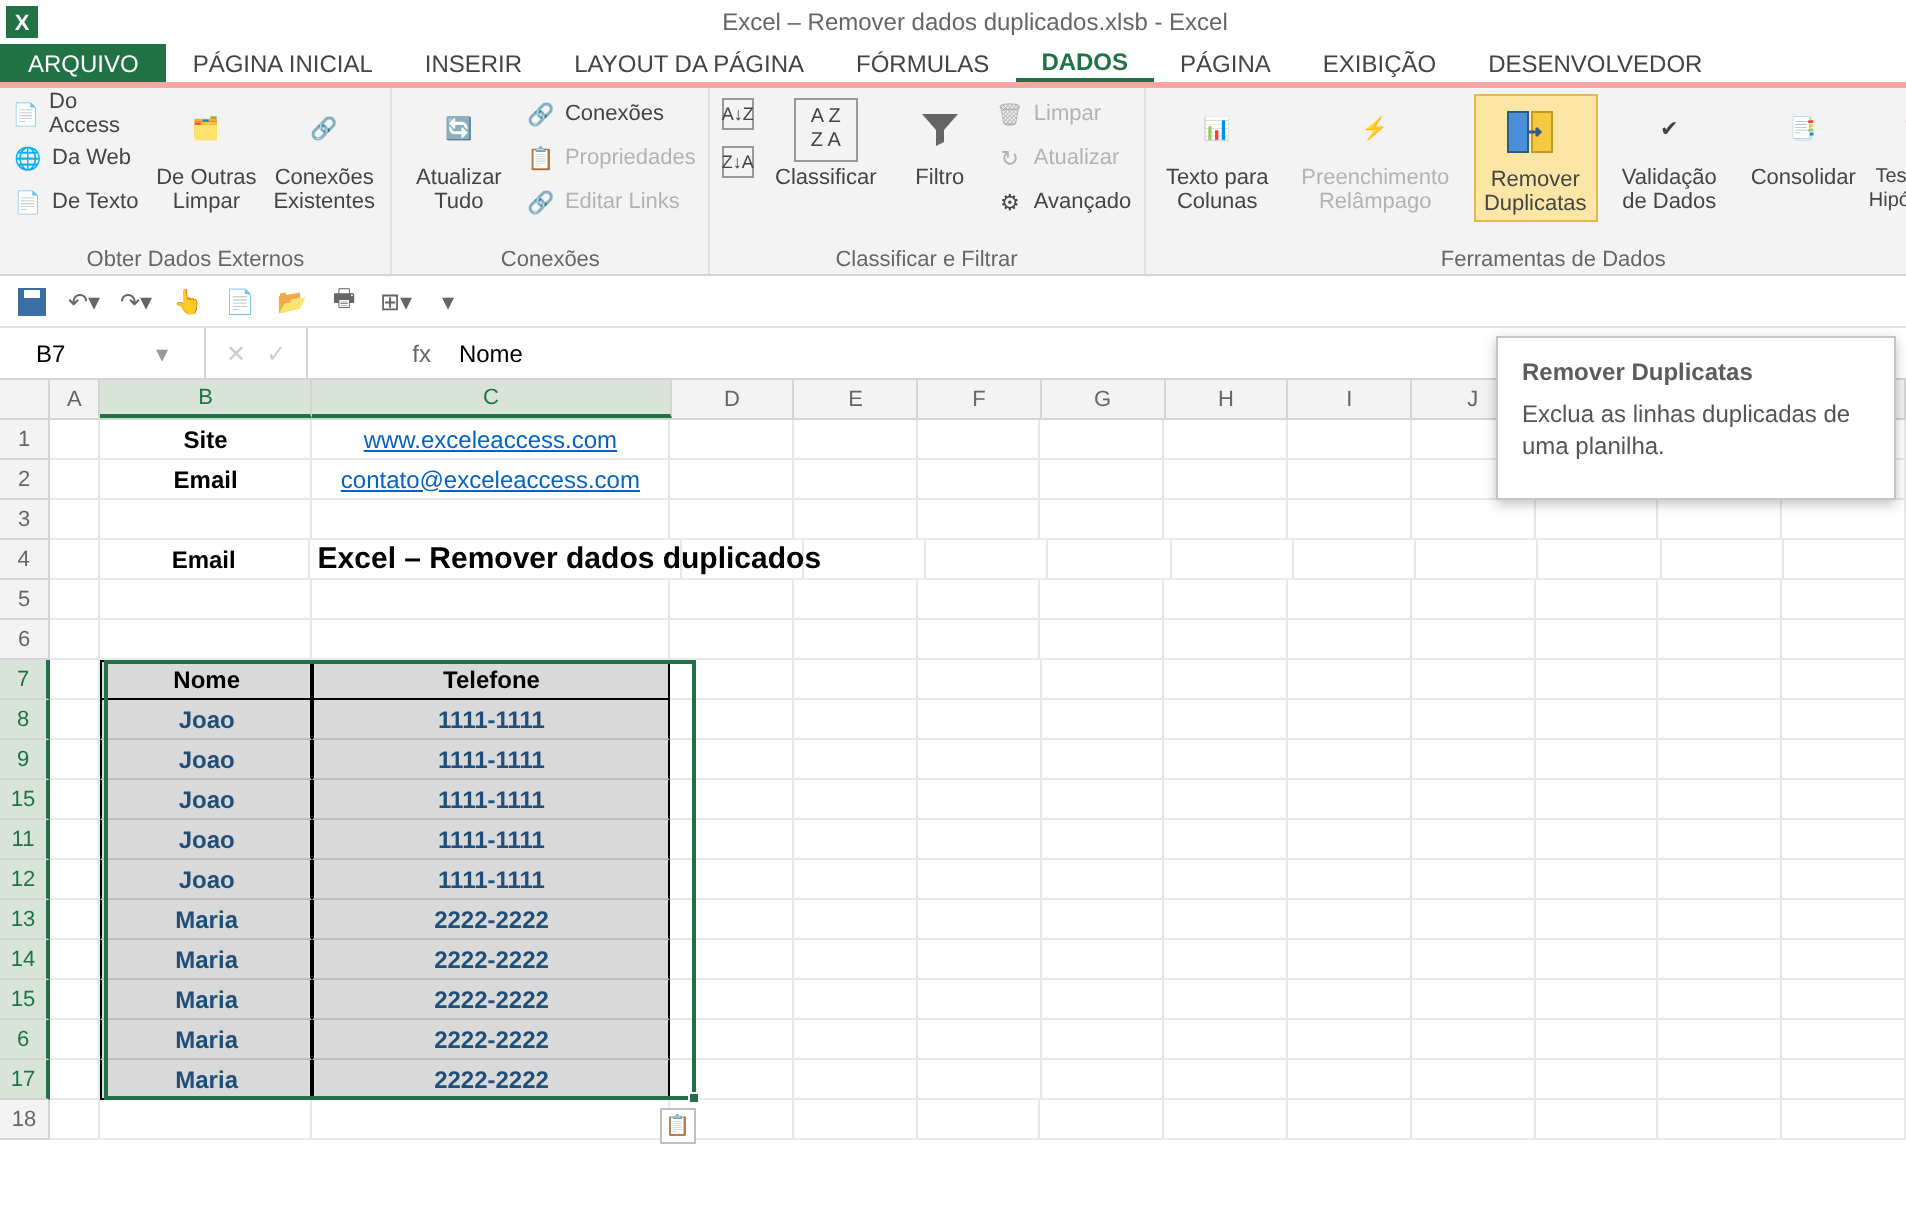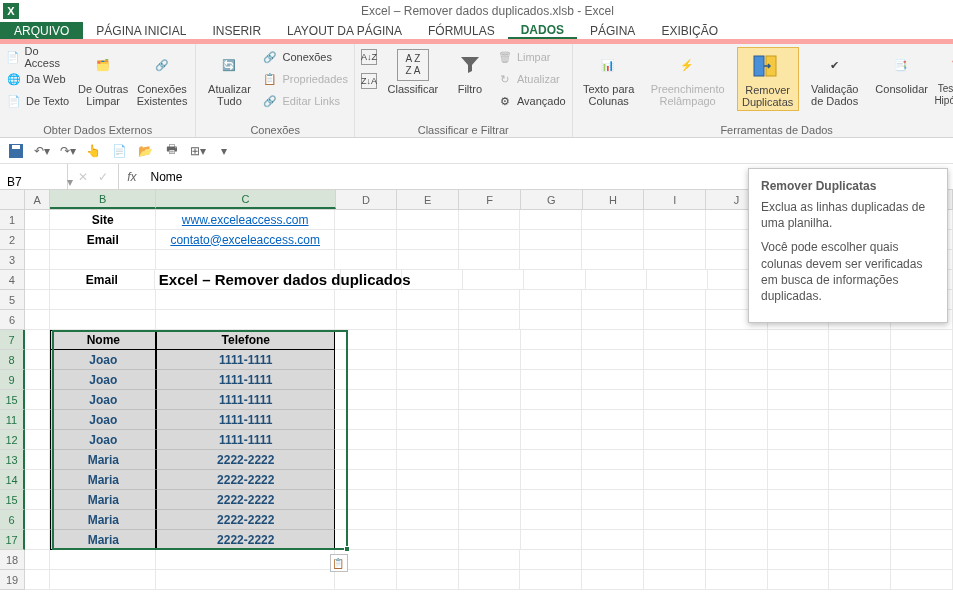--- a/index.html
+++ b/index.html
@@ -4,21 +4,21 @@
 <style>
 * { box-sizing: border-box; margin: 0; padding: 0; font-family: "Segoe UI", Tahoma, sans-serif; }
 body { width: 953px; height: 613px; background: #fff; overflow: hidden; font-size: 12px; color: #444; position: relative; }
 
 
 .titlebar { height: 22px; background: #fff; display: flex; align-items: center; }
 .titlebar .excel-icon { width: 22px; height: 22px; display: flex; align-items: center; justify-content: center; }
 .titlebar .title { flex: 1; text-align: center; color: #666; font-size: 12px; }
 
 
-.ribbon-tabs { height: 22px; background: #fff; display: flex; align-items: stretch; border-bottom: 5px solid #fca5a5; }
+.ribbon-tabs { height: 22px; background: #fff; display: flex; align-items: stretch; border-bottom: 3px solid #fca5a5; }
 .ribbon-tabs .tab { padding: 0 13px; display: flex; align-items: center; font-size: 12px; color: #444; cursor: pointer; }
 .ribbon-tabs .tab.file { background: #217346; color: #fff; font-weight: 400; padding: 0 14px; }
 .ribbon-tabs .tab.active { color: #217346; border-bottom: 2px solid #217346; font-weight: 600; }
 
 
 .ribbon { height: 94px; background: #f3f3f3; border-bottom: 1px solid #d4d4d4; display: flex; }
 .ribbon-group { border-right: 1px solid #e1e1e1; padding: 3px 6px 1px 6px; display: flex; flex-direction: column; }
 .ribbon-group .body { flex: 1; display: flex; align-items: flex-start; gap: 6px; }
 .ribbon-group .label { text-align: center; font-size: 11px; color: #666; padding-top: 1px; }
 .rbtn-lg { display: flex; flex-direction: column; align-items: center; justify-content: flex-start; width: 64px; gap: 2px; cursor: pointer; padding: 2px 0; font-size: 11px; text-align: center; line-height: 12px; }
@@ -29,24 +29,24 @@
 .rbtn-sm .ico { width: 16px; height: 16px; display:flex; align-items:center; justify-content:center; }
 .stack { display: flex; flex-direction: column; gap: 2px; }
 .disabled { color: #b3b3b3; }
 
 
 .qat { height: 26px; background: #fff; border-bottom: 1px solid #e1e1e1; display:flex; align-items:center; gap:10px; padding-left:8px; }
 .qat .ico { width:16px; height:16px; display:flex; align-items:center; justify-content:center; cursor:pointer; color:#666; }
 
 
 .fbar { height: 26px; background:#fff; border-bottom:1px solid #d4d4d4; display:flex; align-items:center; }
-.namebox { width: 68px; height: 100%; border-right:1px solid #d4d4d4; display:flex; align-items:flex-end; padding:0 7px; font-size:12px; }
+.namebox { width: 103px; height: 100%; border-right:1px solid #d4d4d4; display:flex; align-items:center; padding:0 18px; font-size:12px; }
 .namebox input { border:none; outline:none; width: 60px; font-size:12px; }
 .fbar .fx-controls { display:flex; align-items:center; gap:10px; padding:0 10px; color:#999; border-right:1px solid #d4d4d4; height:100%; }
-.fbar .fx-label { padding:0 8px; font-style: italic; color:#666; }
+.fbar .fx-label { padding:0 8px; color:#666;margin-left:44px; }
 .fbar input.formula { border:none; outline:none; flex:1; padding:0 6px; font-size:12px; }
 
 
 .grid { position: relative; }
 .colheads { display:flex; height:20px; border-bottom:1px solid #d4d4d4; background:#f3f3f3; }
 .colheads .corner { width:26px; border-right:1px solid #d4d4d4; background:#f3f3f3; }
 .colheads .ch { border-right:1px solid #d4d4d4; display:flex; align-items:center; justify-content:center; font-size:11px; color:#666; }
 .ch.sel { background:#d7e4d7; color:#217346; border-bottom:2px solid #217346; }
 .row { display:flex; height:20px; }
 .row .rh { width:26px; border-right:1px solid #d4d4d4; border-bottom:1px solid #d4d4d4; background:#f3f3f3; display:flex; align-items:center; justify-content:center; font-size:11px; color:#666; }
@@ -87,20 +87,21 @@
 
 <div class="ribbon-tabs">
   <div class="tab file">ARQUIVO</div>
   <div class="tab">PÁGINA INICIAL</div>
   <div class="tab">INSERIR</div>
   <div class="tab">LAYOUT DA PÁGINA</div>
   <div class="tab">FÓRMULAS</div>
   <div class="tab active">DADOS</div>
   <div class="tab">PÁGINA</div>
   <div class="tab">EXIBIÇÃO</div>
+  <div class="tab">DESENVOLVEDOR</div>
 </div>
 
 <div class="ribbon">
   <div class="ribbon-group">
     <div class="body">
       <div class="stack">
         <div class="rbtn-sm">
             <span class="ico">📄</span>
             <span>Do Access</span>
           </div>
@@ -556,42 +557,25 @@
         <div class="cell " style="width: 64px;"></div>
         <div class="cell " style="width: 64px;"></div>
         <div class="cell " style="width: 64px;"></div>
         <div class="cell " style="width: 64px;"></div>
         <div class="cell " style="width: 64px;"></div>
         <div class="cell " style="width: 64px;"></div>
         <div class="cell " style="width: 64px;"></div>
         <div class="cell " style="width: 64px;"></div>
         <div class="cell " style="width: 64px;"></div>
       </div>
-      <div class="row">
-        <div class="rh">19</div>
-        <div class="cell " style="width: 26px;"></div>
-        <div class="cell " style="width: 110px;"></div>
-        <div class="cell " style="width: 186px;"></div>
-        <div class="cell " style="width: 64px;"></div>
-        <div class="cell " style="width: 64px;"></div>
-        <div class="cell " style="width: 64px;"></div>
-        <div class="cell " style="width: 64px;"></div>
-        <div class="cell " style="width: 64px;"></div>
-        <div class="cell " style="width: 64px;"></div>
-        <div class="cell " style="width: 64px;"></div>
-        <div class="cell " style="width: 64px;"></div>
-        <div class="cell " style="width: 64px;"></div>
-        <div class="cell " style="width: 64px;"></div>
-      </div>
     </div>
 
   <div class="selection" style="top:140px; left:52px; width:296px; height:220px;">
     <div class="handle"></div>
   </div>
 
   <div class="paste-opts" style="top:364px; left:330px;">📋</div>
 </div>
 
 <div class="tooltip">
   <div class="tt-title">Remover Duplicatas</div>
   <p>Exclua as linhas duplicadas de uma planilha.</p>
-  <p>Você pode escolher quais colunas devem ser verificadas em busca de informações duplicadas.</p>
 </div>
 
 </body></html>

